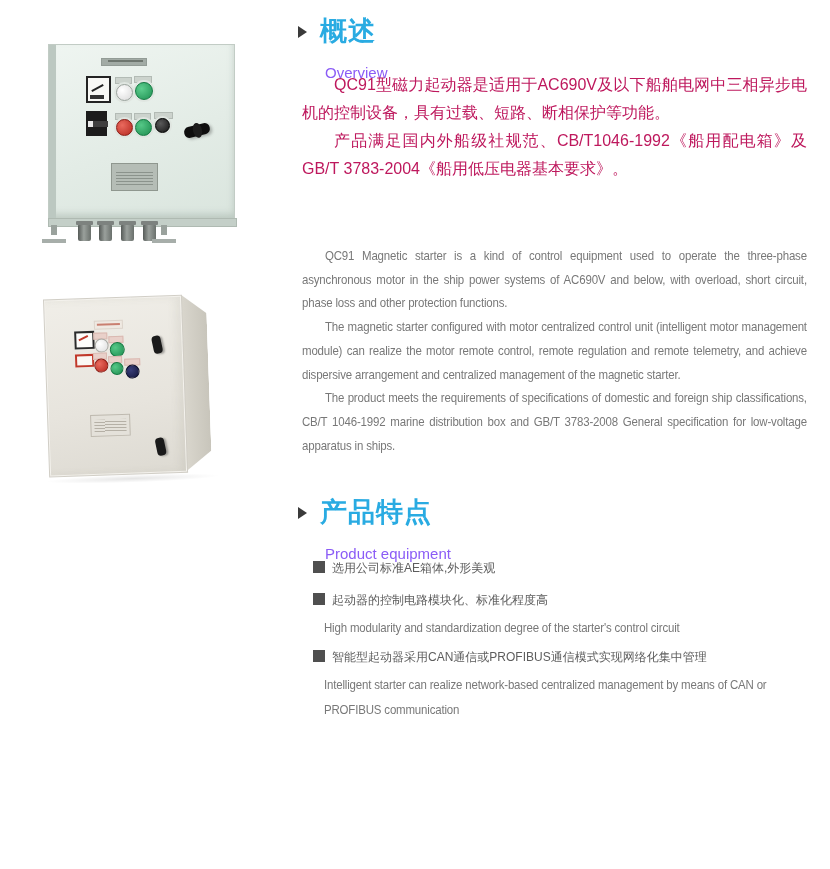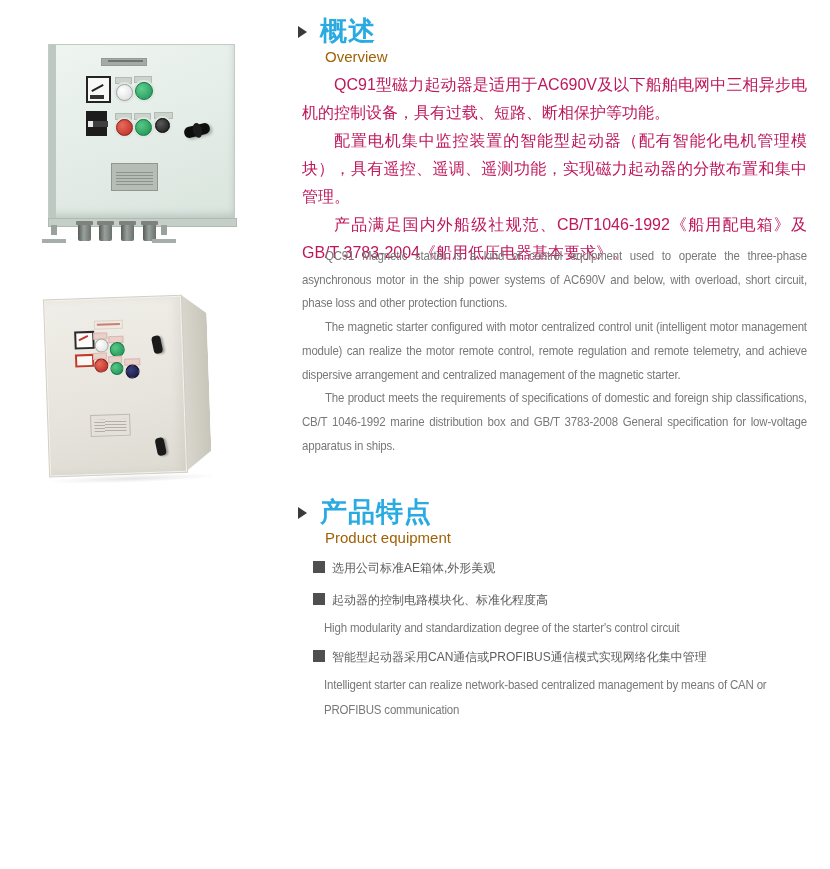--- a/index.html
+++ b/index.html
@@ -6,21 +6,21 @@
   .canvas{position:relative;width:830px;height:869px;background:#fff;overflow:hidden;
           font-family:"Liberation Sans","DejaVu Sans",sans-serif;}
 
   
   .right-col{position:absolute;left:302px;top:0;width:505px;height:869px;}
   .sec-header{position:absolute;left:0;}
   .sec-header .tri{position:absolute;left:-4px;top:10px;width:0;height:0;
       border-left:9px solid #3a3a3a;border-top:6px solid transparent;border-bottom:6px solid transparent;}
   .sec-header h2{margin:0 0 0 18px;font-size:27px;line-height:30px;font-weight:700;
       color:#29abe2;letter-spacing:1px;}
-  .sec-header .subtitle{margin:2px 0 0 23px;font-size:15px;line-height:17px;color:#a16207;}
+  .sec-header .subtitle{margin:18px 0 0 23px;font-size:15px;line-height:17px;color:#8b5cf6;}
 
   .zh-paras{position:absolute;top:71px;left:0;width:505px;}
   .zh-paras p{margin:0;text-indent:2em;font-size:16px;line-height:28px;color:#be185d;
       text-align:justify;}
 
   .en-paras{position:absolute;top:244px;left:0;width:594px;
       transform:scaleX(.85);transform-origin:0 0;}
   .en-paras p{margin:0;text-indent:2em;font-size:13.5px;line-height:23.7px;color:#787878;
       letter-spacing:-.2px;text-align:justify;}
 
@@ -186,21 +186,20 @@
   <div class="right-col">
 
     <div class="sec-header sec1">
       <span class="tri"></span>
       <h2>概述</h2>
       <div class="subtitle">Overview</div>
     </div>
 
     <div class="zh-paras">
       <p>QC91型磁力起动器是适用于AC690V及以下船舶电网中三相异步电机的控制设备，具有过载、短路、断相保护等功能。</p>
-      <p>配置电机集中监控装置的智能型起动器（配有智能化电机管理模块），具有遥控、遥调、遥测功能，实现磁力起动器的分散布置和集中管理。</p>
       <p>产品满足国内外船级社规范、CB/T1046-1992《船用配电箱》及GB/T 3783-2004《船用低压电器基本要求》。</p>
     </div>
 
     <div class="en-paras">
       <p>QC91 Magnetic starter is a kind of control equipment used to operate the three-phase asynchronous motor in the ship power systems of AC690V and below, with overload, short circuit, phase loss and other protection functions.</p>
       <p>The magnetic starter configured with motor centralized control unit (intelligent motor management module) can realize the motor remote control, remote regulation and remote telemetry, and achieve dispersive arrangement and centralized management of the magnetic starter.</p>
       <p>The product meets the requirements of specifications of domestic and foreign ship classifications, CB/T 1046-1992 marine distribution box and GB/T 3783-2008 General specification for low-voltage apparatus in ships.</p>
     </div>
 
     <div class="sec-header sec2">

